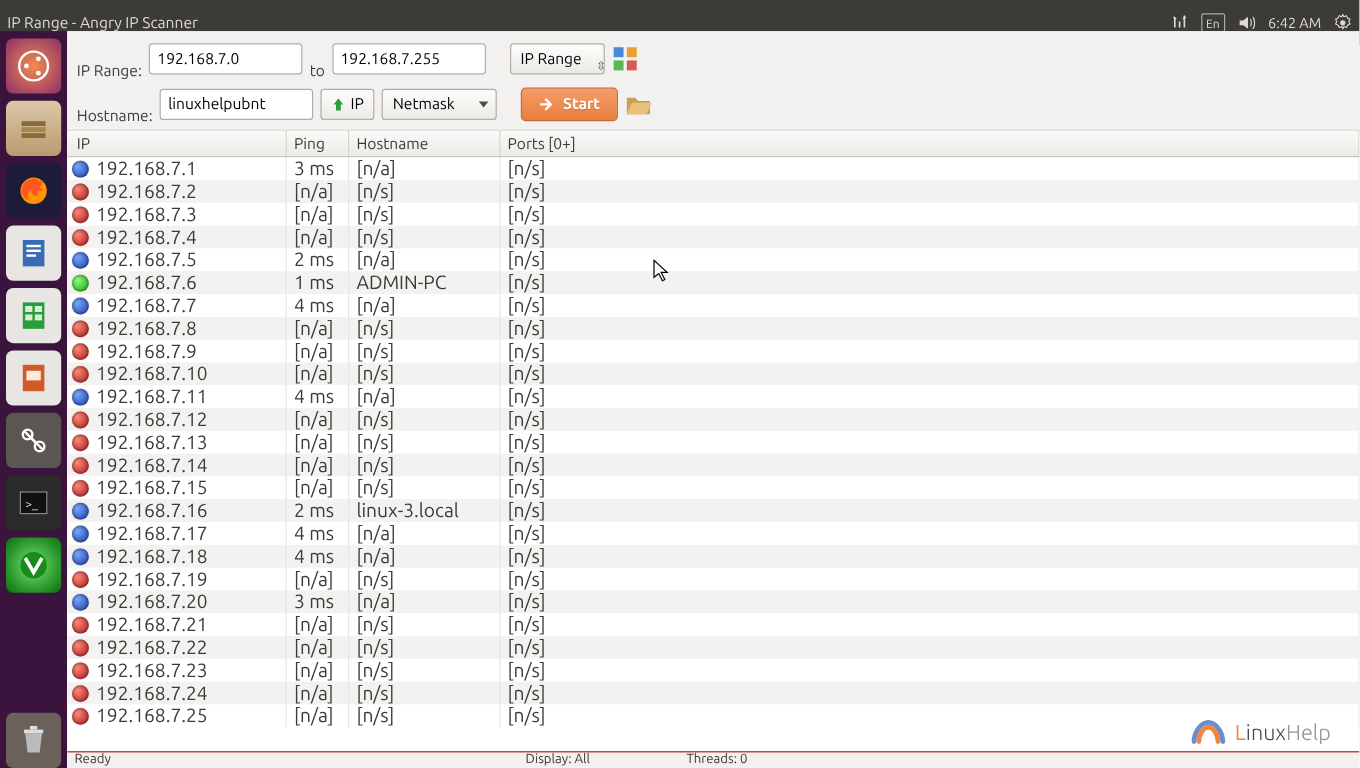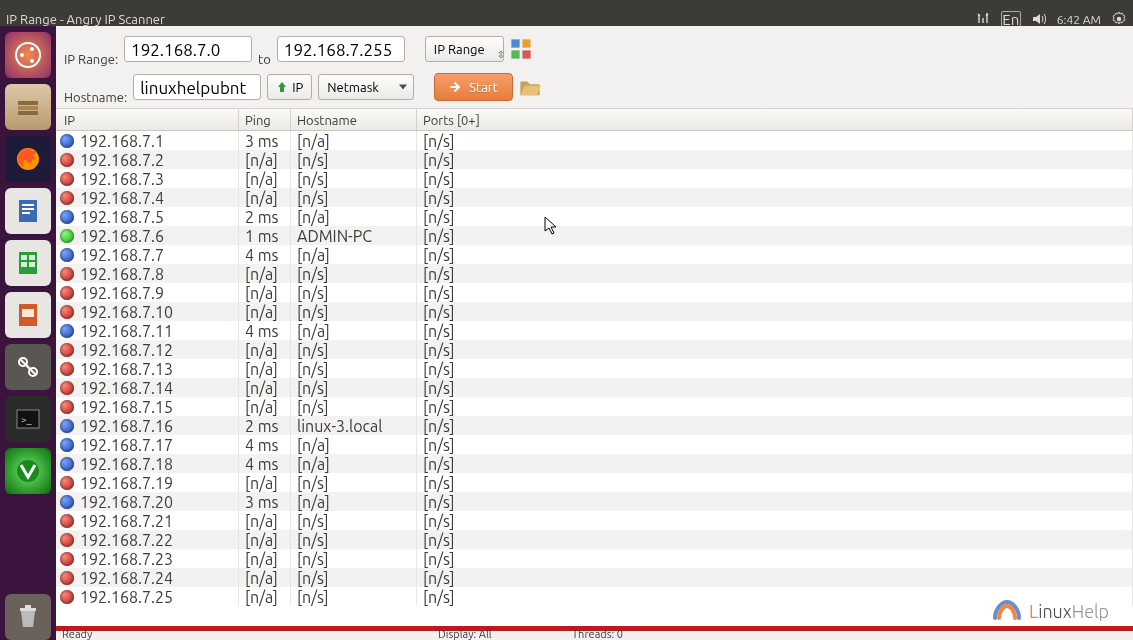--- a/index.html
+++ b/index.html
@@ -3,42 +3,42 @@
 <meta charset="utf-8">
 <style>
 * { box-sizing: border-box; margin: 0; padding: 0; font-family: Ubuntu, "Segoe UI", sans-serif; }
 body { width: 1133px; height: 640px; background: #f2f1f0; overflow: hidden; position: relative; }
 
 
 .titlebar { height: 38px; background: #3c3b37; color: #dfdbd2; display: flex; align-items: center; padding: 0 6px; font-size: 13px; }
 .titlebar .spacer { flex: 1; }
 .titlebar .tray { display: flex; align-items: center; gap: 10px; font-size: 12px; }
 .tray-icon { width: 16px; height: 16px; display: inline-flex; align-items: center; justify-content: center; color: #dfdbd2; }
-.ind-en { width: 20px; height: 16px; border: 1px solid #aaa; border-radius: 2px; font-size: 15px; display: inline-flex; align-items: center; justify-content: center; color: #dfdbd2; }
+.ind-en { width: 20px; height: 16px; border: 1px solid #aaa; border-radius: 2px; font-size: 10px; display: inline-flex; align-items: center; justify-content: center; color: #dfdbd2; }
 
 
 .launcher { position: absolute; left: 0; top: 26px; width: 56px; height: 614px; background: #3b143d; display: flex; flex-direction: column; align-items: center; padding-top: 6px; gap: 6px; }
 .launch-item { width: 46px; height: 46px; border-radius: 6px; display: flex; align-items: center; justify-content: center; background: rgba(255,255,255,0.12); }
 .launch-item svg, .launch-item .glyph { width: 32px; height: 32px; }
 
 
 .app { position: absolute; left: 56px; top: 26px; right: 0; bottom: 0; background: #f2f1f0; display: flex; flex-direction: column; }
 
 
 .toolbar { padding: 6px 8px 4px 8px; border-bottom: 1px solid #d6d2cd; background: #f2f1f0; }
 .tool-row { display: flex; align-items: center; gap: 6px; margin-bottom: 4px; }
 .tool-row:last-child { margin-bottom: 0; }
 .tlabel { font-size: 13px; color: #3c3b37; margin-top: 20px; }
-.tinput { height: 26px; border: 1px solid #b3ada6; border-radius: 3px; background: #fff; padding: 0 6px; font-size: 17px; width: 128px; }
+.tinput { height: 26px; border: 1px solid #b3ada6; border-radius: 3px; background: #fff; padding: 0 6px; font-size: 13px; width: 128px; }
 .tinput.wide { width: 128px; }
 .combo { height: 26px; border: 1px solid #b3ada6; border-radius: 3px; background: linear-gradient(#fdfdfc,#eceae6); padding: 0 18px 0 8px; font-size: 13px; display: inline-flex; align-items: center; position: relative; }
 .combo::after { content: ''; position: absolute; right: 6px; top: 50%; transform: translateY(-50%); width: 0; height: 0; border-left: 4px solid transparent; border-right: 4px solid transparent; border-top: 5px solid #4c4c4c; }
 .combo.updown::after { border: none; content:'⇳'; font-size:10px; color:#555; transform: translateY(-50%); }
 .tbtn { height: 26px; border: 1px solid #b3ada6; border-radius: 3px; background: linear-gradient(#fdfdfc,#eceae6); padding: 0 8px; font-size: 13px; display: inline-flex; align-items: center; gap: 4px; }
-.start-btn { height: 28px; border: 1px solid #c76a34; border-radius: 4px; background: linear-gradient(#f79d6a,#e67e3c); color: #fff; padding: 0 14px; font-size: 13px; display: inline-flex; align-items: center; gap: 6px; font-weight: 400; text-shadow: 0 1px 0 rgba(0,0,0,0.2); }
+.start-btn { height: 28px; border: 1px solid #c76a34; border-radius: 4px; background: linear-gradient(#f79d6a,#e67e3c); color: #fff; padding: 0 14px; font-size: 13px; display: inline-flex; align-items: center; gap: 6px; font-weight: 700; text-shadow: 0 1px 0 rgba(0,0,0,0.2); }
 .iconbtn { width: 22px; height: 22px; display: inline-flex; align-items: center; justify-content: center; }
 
 
 .table-wrap { flex: 1; overflow: hidden; background: #fff; position: relative; }
 .table-head { display: flex; height: 22px; background: linear-gradient(#fafaf9,#eceae6); border-bottom: 1px solid #c9c5bf; font-size: 13px; color: #3c3b37; }
 .th { padding: 2px 6px; border-right: 1px solid #d6d2cd; display: flex; align-items: center; }
 .th.ip { width: 183px; padding-left: 8px; }
 .th.ping { width: 52px; }
 .th.host { width: 126px; }
 .th.ports { flex: 1; }
@@ -49,21 +49,21 @@
 .td.ip { width: 183px; gap: 6px; padding-left: 4px; }
 .td.ping { width: 52px; }
 .td.host { width: 126px; }
 .td.ports { flex: 1; }
 .dot { width: 14px; height: 14px; border-radius: 50%; display: inline-block; box-shadow: inset 0 0 3px rgba(0,0,0,0.6), 0 0 1px rgba(0,0,0,0.3); }
 .dot.blue { background: radial-gradient(circle at 30% 30%, #7aa6ff, #1a3ea8); }
 .dot.red  { background: radial-gradient(circle at 30% 30%, #ff8a7a, #a81a1a); }
 .dot.green{ background: radial-gradient(circle at 30% 30%, #8aff7a, #1aa81a); }
 
 
-.statusbar { height: 14px; background: #f2f1f0; border-top: 5px solid #b91c1c; display: flex; align-items: flex-end; font-size: 11px; color: #3c3b37; padding: 0 6px; gap: 20px; position: absolute; bottom: 0; left: 0; right: 0; }
+.statusbar { height: 14px; background: #f2f1f0; border-top: 1px solid #b91c1c; display: flex; align-items: flex-start; font-size: 11px; color: #3c3b37; padding: 0 6px; gap: 20px; position: absolute; bottom: 0; left: 0; right: 0; }
 .stat-mid { position: absolute; left: 382px; }
 .stat-thr { position: absolute; left: 516px; }
 
 
 .cursor { position: absolute; left: 488px; top: 190px; pointer-events: none; }
 
 
 .watermark { position: absolute; right: 24px; bottom: 16px; display: flex; align-items: center; gap: 6px; opacity: 0.9; font-size: 18px; color: #333; font-weight: 300; }
 .watermark .lh-logo { width: 32px; height: 26px; }
 .watermark b.orange { color: #f0792b; font-weight: 400; }

